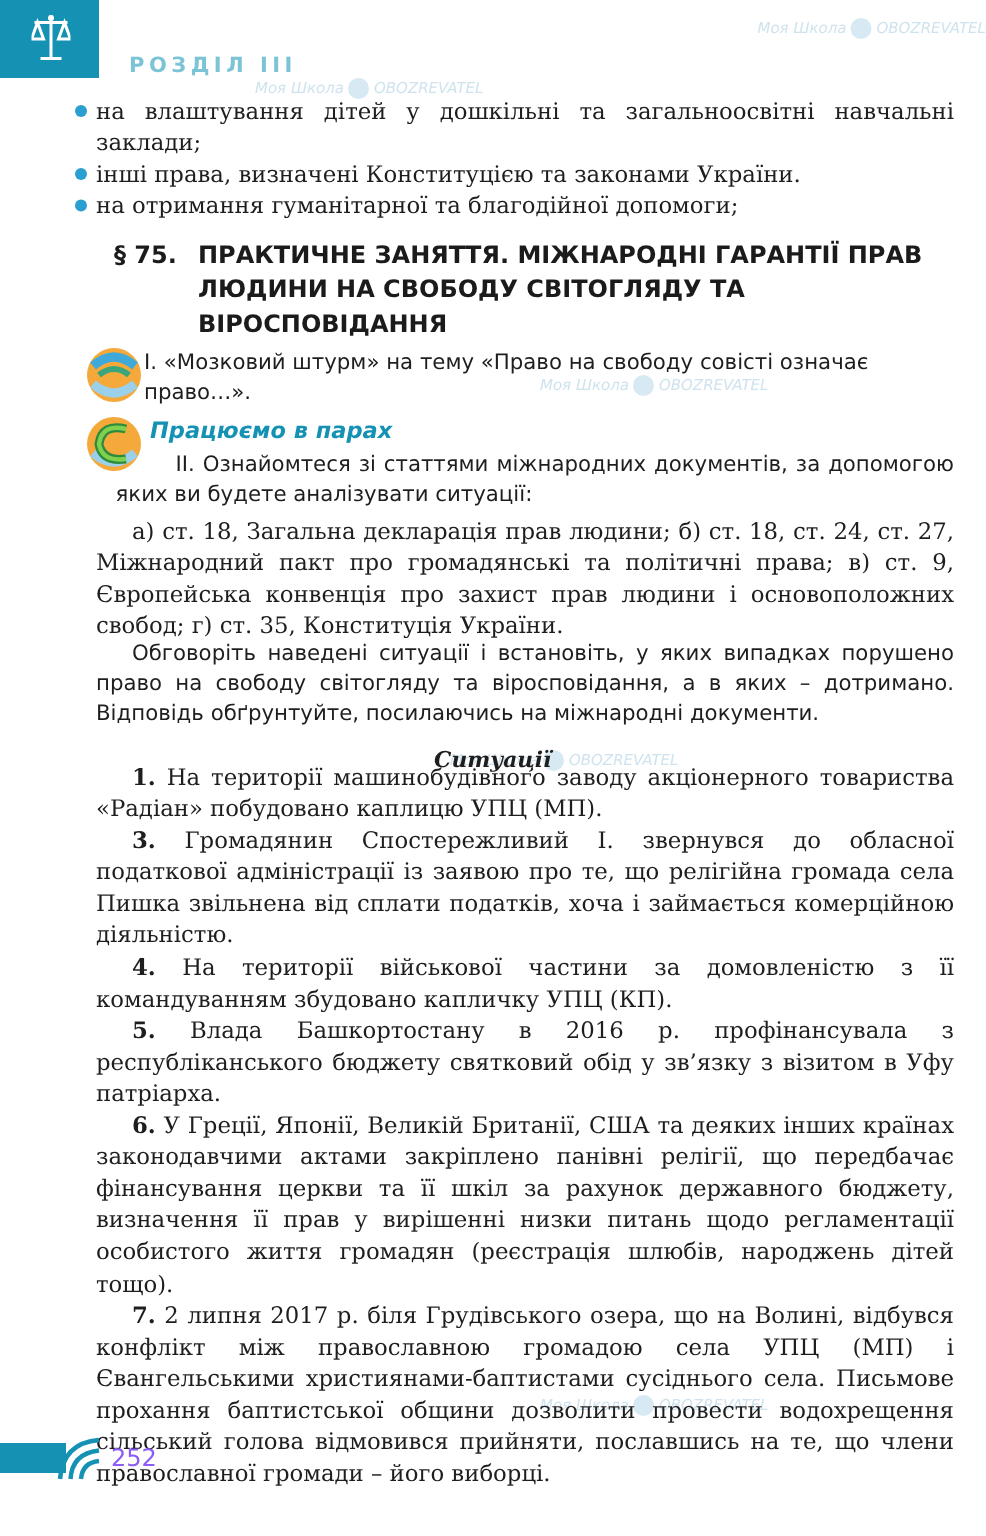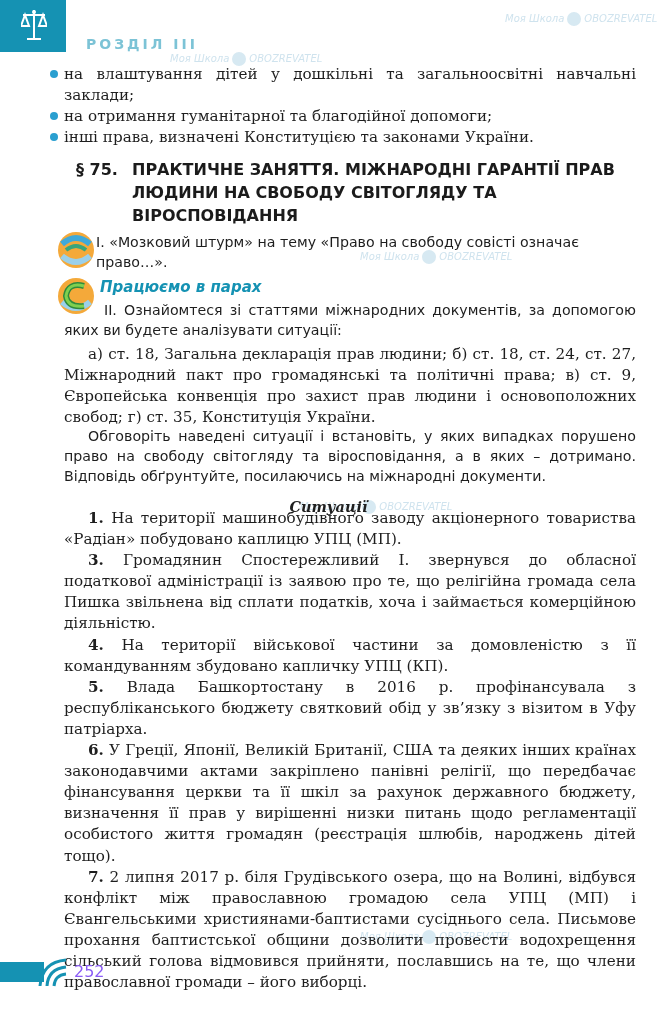--- a/index.html
+++ b/index.html
@@ -44,21 +44,21 @@
   .sans {
     font-family: "DejaVu Sans", sans-serif; font-size: 14.2px; line-height: 20px;
   }
   .task1 { position: absolute; left: 96px; top: 232px; width: 540px; }
   .pairs-title {
     position: absolute; left: 100px; top: 278px;
     font-family: "DejaVu Sans", sans-serif; font-weight: bold; font-style: italic;
     font-size: 15px; color: #1592b3;
   }
   .task2 { position: absolute; left: 64px; top: 300px; width: 572px; text-align: justify; }
-  .task2 .first { text-indent: 40px; }
+  .task2 .first { text-indent: 40px; margin-left: 13px; }
   .refs {
     position: absolute; left: 64px; top: 344px; width: 572px;
     font-size: 15.2px; line-height: 21px; text-align: justify; text-indent: 24px;
   }
   .discuss {
     position: absolute; left: 64px; top: 426px; width: 572px; text-align: justify; text-indent: 24px;
   }
   .situations-title {
     position: absolute; left: 0; width: 657px; top: 486px; text-align: center;
     font-style: italic; font-weight: bold; font-size: 14.5px; margin-top: 12px;
@@ -96,22 +96,22 @@
       <path d="M22 7 L18 18 L26 18 Z"></path>
       <line x1="6" y1="31" x2="20" y2="31"></line>
     </g>
     <circle cx="13" cy="4" r="2" fill="#ffffff"></circle>
   </svg>
 </div>
 <div class="section-label">РОЗДІЛ III</div>
 
 <div class="bullets">
   <div class="bullet-item"><span class="dot"></span><span>на влаштування дітей у дошкільні та загальноосвітні навчальні заклади;</span></div>
+  <div class="bullet-item"><span class="dot"></span><span>інші права, визначені Конституцією та законами України.</span></div>
   <div class="bullet-item"><span class="dot"></span><span>на отримання гуманітарної та благодійної допомоги;</span></div>
-  <div class="bullet-item"><span class="dot"></span><span>інші права, визначені Конституцією та законами України.</span></div>
 </div>
 
 <div class="para-title" style="left:76px;">
   <span class="num">§ 75.</span>
   <span class="txt" style="margin-left:56px;">ПРАКТИЧНЕ ЗАНЯТТЯ. МІЖНАРОДНІ ГАРАНТІЇ ПРАВ ЛЮДИНИ НА СВОБОДУ СВІТОГЛЯДУ ТА ВІРОСПОВІДАННЯ</span>
 </div>
 
 <svg class="task-icon" style="top:230px;" width="40" height="40" viewBox="0 0 40 40">
   <circle cx="20" cy="20" r="18" fill="#f4a93a"></circle>
   <path d="M6 14 Q20 2 34 14" stroke="#3fa9d9" stroke-width="6" fill="none"></path>

